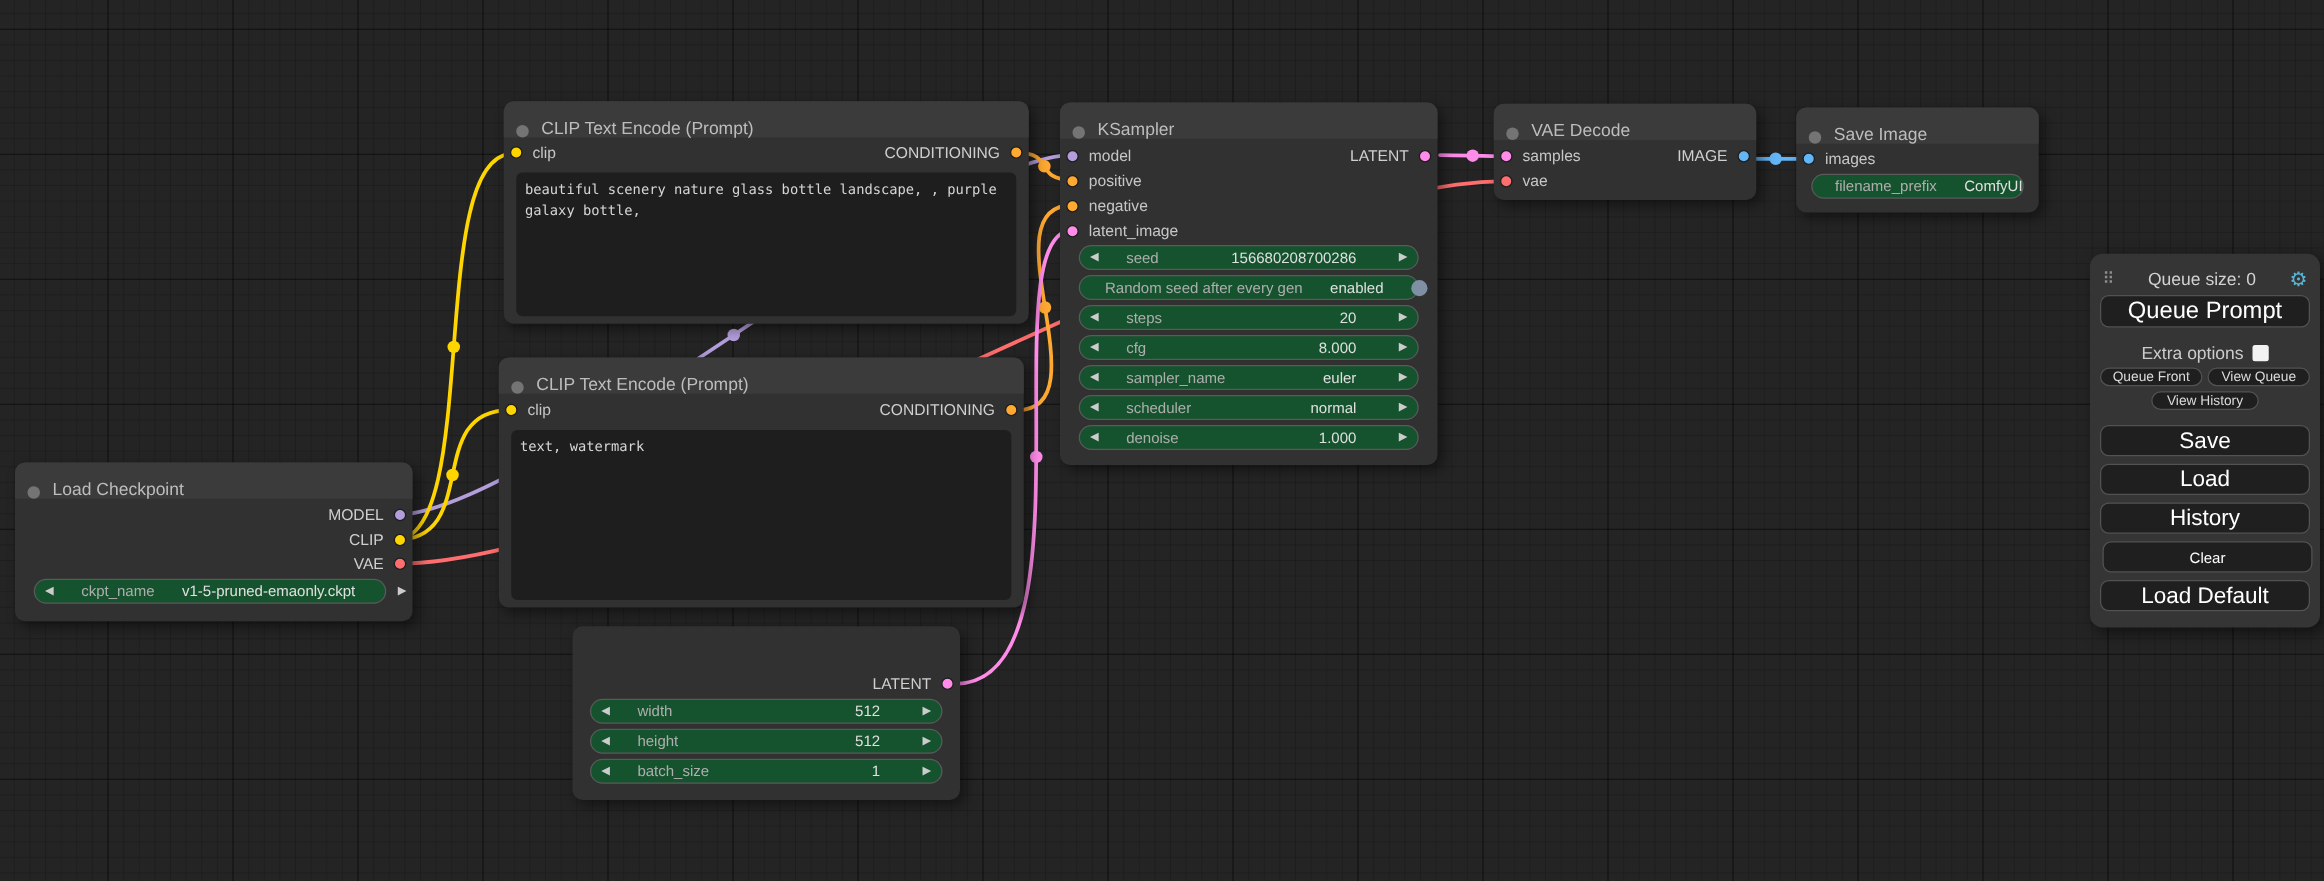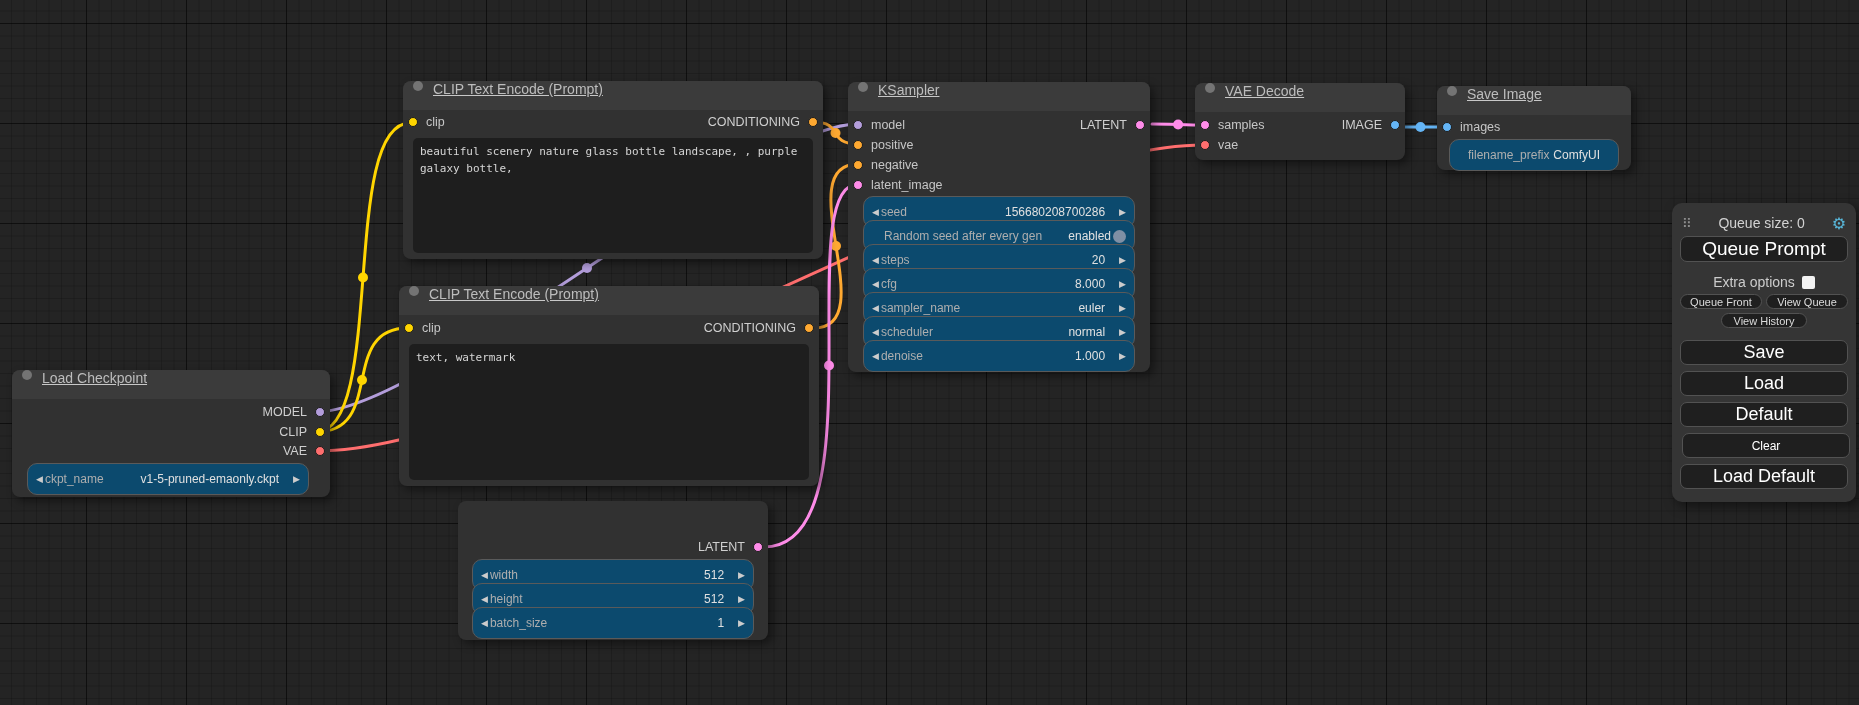--- a/index.html
+++ b/index.html
@@ -11,32 +11,32 @@
       linear-gradient(90deg, rgba(0,0,0,.50) 1px, transparent 1px),
       linear-gradient(rgba(0,0,0,.16) 1px, transparent 1px),
       linear-gradient(90deg, rgba(0,0,0,.16) 1px, transparent 1px);
     background-size:100px 100px,100px 100px,12.5px 12.5px,12.5px 12.5px;
     background-position:23px 23px,86px 23px,10.5px 10.5px,11px 11px;
   }
   #links{position:absolute;left:0;top:0;z-index:1;pointer-events:none;}
   .node{position:absolute;z-index:2;background:#313131;border-radius:8px;
     box-shadow:4px 4px 10px rgba(0,0,0,.45);color:#c8c8c8;}
   .node-header{height:29px;background:#3b3b3b;border-radius:8px 8px 0 0;
-    display:flex;align-items:flex-start;padding:0 10px;box-sizing:border-box;text-decoration:underline;}
+    display:flex;align-items:flex-end;padding:0 10px;box-sizing:border-box;}
   .title-dot{width:10px;height:10px;border-radius:50%;background:#747474;margin-right:10px;flex:0 0 auto;}
   .node-title{color:#bdbdbd;font-size:14px;white-space:nowrap;}
   .row{position:absolute;left:0;right:0;height:20px;display:flex;align-items:center;
     padding:0 5px;box-sizing:border-box;font-size:12.5px;color:#c6c6c6;}
   .port{width:10px;height:10px;border-radius:50%;flex:0 0 auto;border:1px solid #1d1d1d;box-sizing:border-box;}
   .port.in{margin-right:8px}
   .port.out{margin-left:8px}
   .spacer{flex:1}
   .outlbl{color:#cfcfcf}
-  .pill{position:absolute;height:32px;background:#0c4a6e;border:1px solid #5a5a5a;border-radius:10px;
-    display:flex;align-items:center;gap:2px;padding:0 8px;box-sizing:border-box;font-size:12px;}
+  .pill{position:absolute;height:20px;background:#14532d;border:1px solid #5a5a5a;border-radius:10px;
+    display:flex;align-items:center;gap:22px;padding:0 8px;box-sizing:border-box;font-size:12px;}
   .plbl{color:#aeaeae;white-space:nowrap;}
   .pval{margin-left:auto;color:#e0e0e0;white-space:nowrap;}
   .arrow{color:#cccccc;font-size:9px;font-family:"DejaVu Sans",sans-serif;line-height:1;cursor:pointer;}
   .toggle-circle{width:13px;height:13px;border-radius:50%;flex:0 0 auto;}
   .prompt-text{position:absolute;background:#1e1e1e;border:none;border-radius:5px;resize:none;
     color:#d6d6d6;font-family:"DejaVu Sans Mono",monospace;font-size:11px;line-height:1.55;
     padding:5px 7px;box-sizing:border-box;outline:none;}
   
   #queue-panel{position:absolute;left:1672px;top:203px;width:184px;height:299px;z-index:3;
     background:#353535;border-radius:10px;box-shadow:4px 4px 12px rgba(0,0,0,.5);}
@@ -269,18 +269,18 @@
     <div class="qbtn qp-abs" style="left:8px;top:33px;width:168px;height:26px;font-size:19px;">Queue Prompt</div>
     <div class="qp-abs" style="left:0;top:71px;width:100%;height:16px;display:flex;align-items:center;justify-content:center;gap:7px;">
       <span style="color:#cccccc;font-size:14px;">Extra options</span>
       <span class="checkbox"></span>
     </div>
     <div class="qbtn small qp-abs" style="left:8px;top:91px;width:82px;height:15px;">Queue Front</div>
     <div class="qbtn small qp-abs" style="left:94px;top:91px;width:82px;height:15px;">View Queue</div>
     <div class="qbtn small qp-abs" style="left:49px;top:110px;width:86px;height:15px;">View History</div>
     <div class="qbtn qp-abs" style="left:8px;top:137px;width:168px;height:25px;font-size:18px;">Save</div>
     <div class="qbtn qp-abs" style="left:8px;top:168px;width:168px;height:25px;font-size:18px;">Load</div>
-    <div class="qbtn qp-abs" style="left:8px;top:199px;width:168px;height:25px;font-size:18px;">Default</div>
+    <div class="qbtn qp-abs" style="left:8px;top:199px;width:168px;height:25px;font-size:18px;">History</div>
     <div class="qbtn qp-abs" style="left:10px;top:230px;width:168px;height:25px;font-size:12px;">Clear</div>
     <div class="qbtn qp-abs" style="left:8px;top:261px;width:168px;height:25px;font-size:18px;">Load Default</div>
   </div>
 
 </div>
 
 </body></html>

